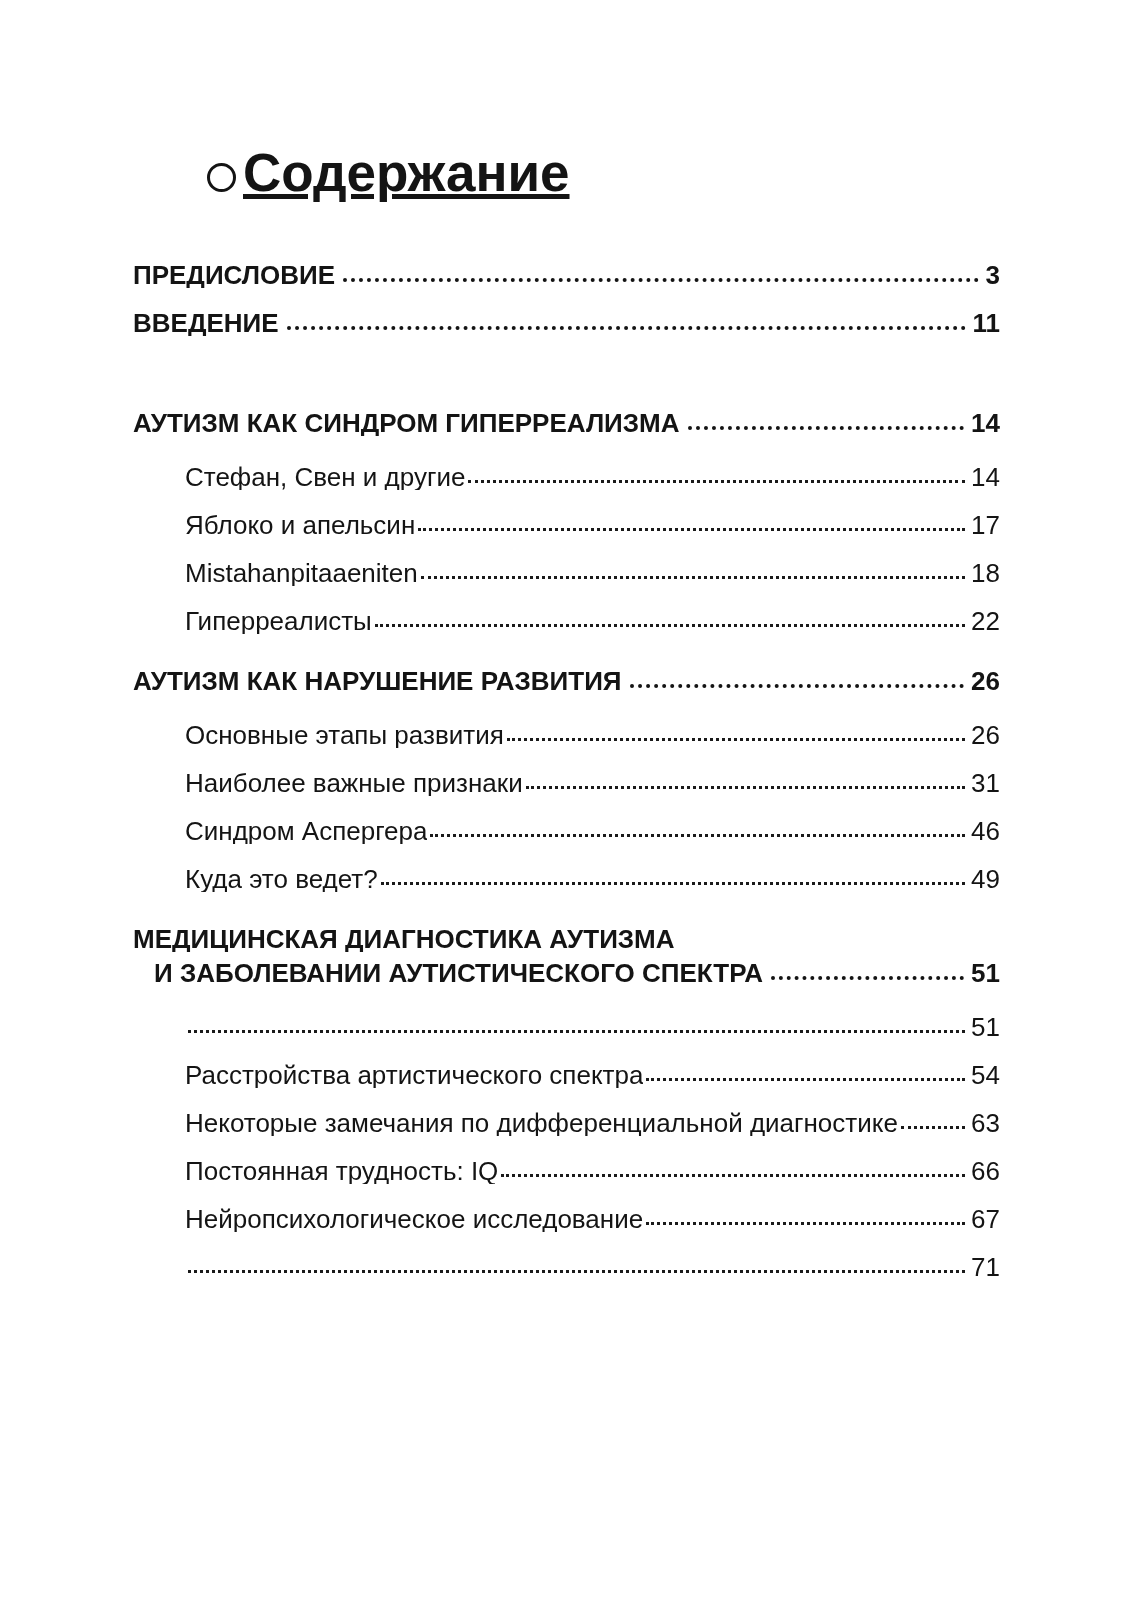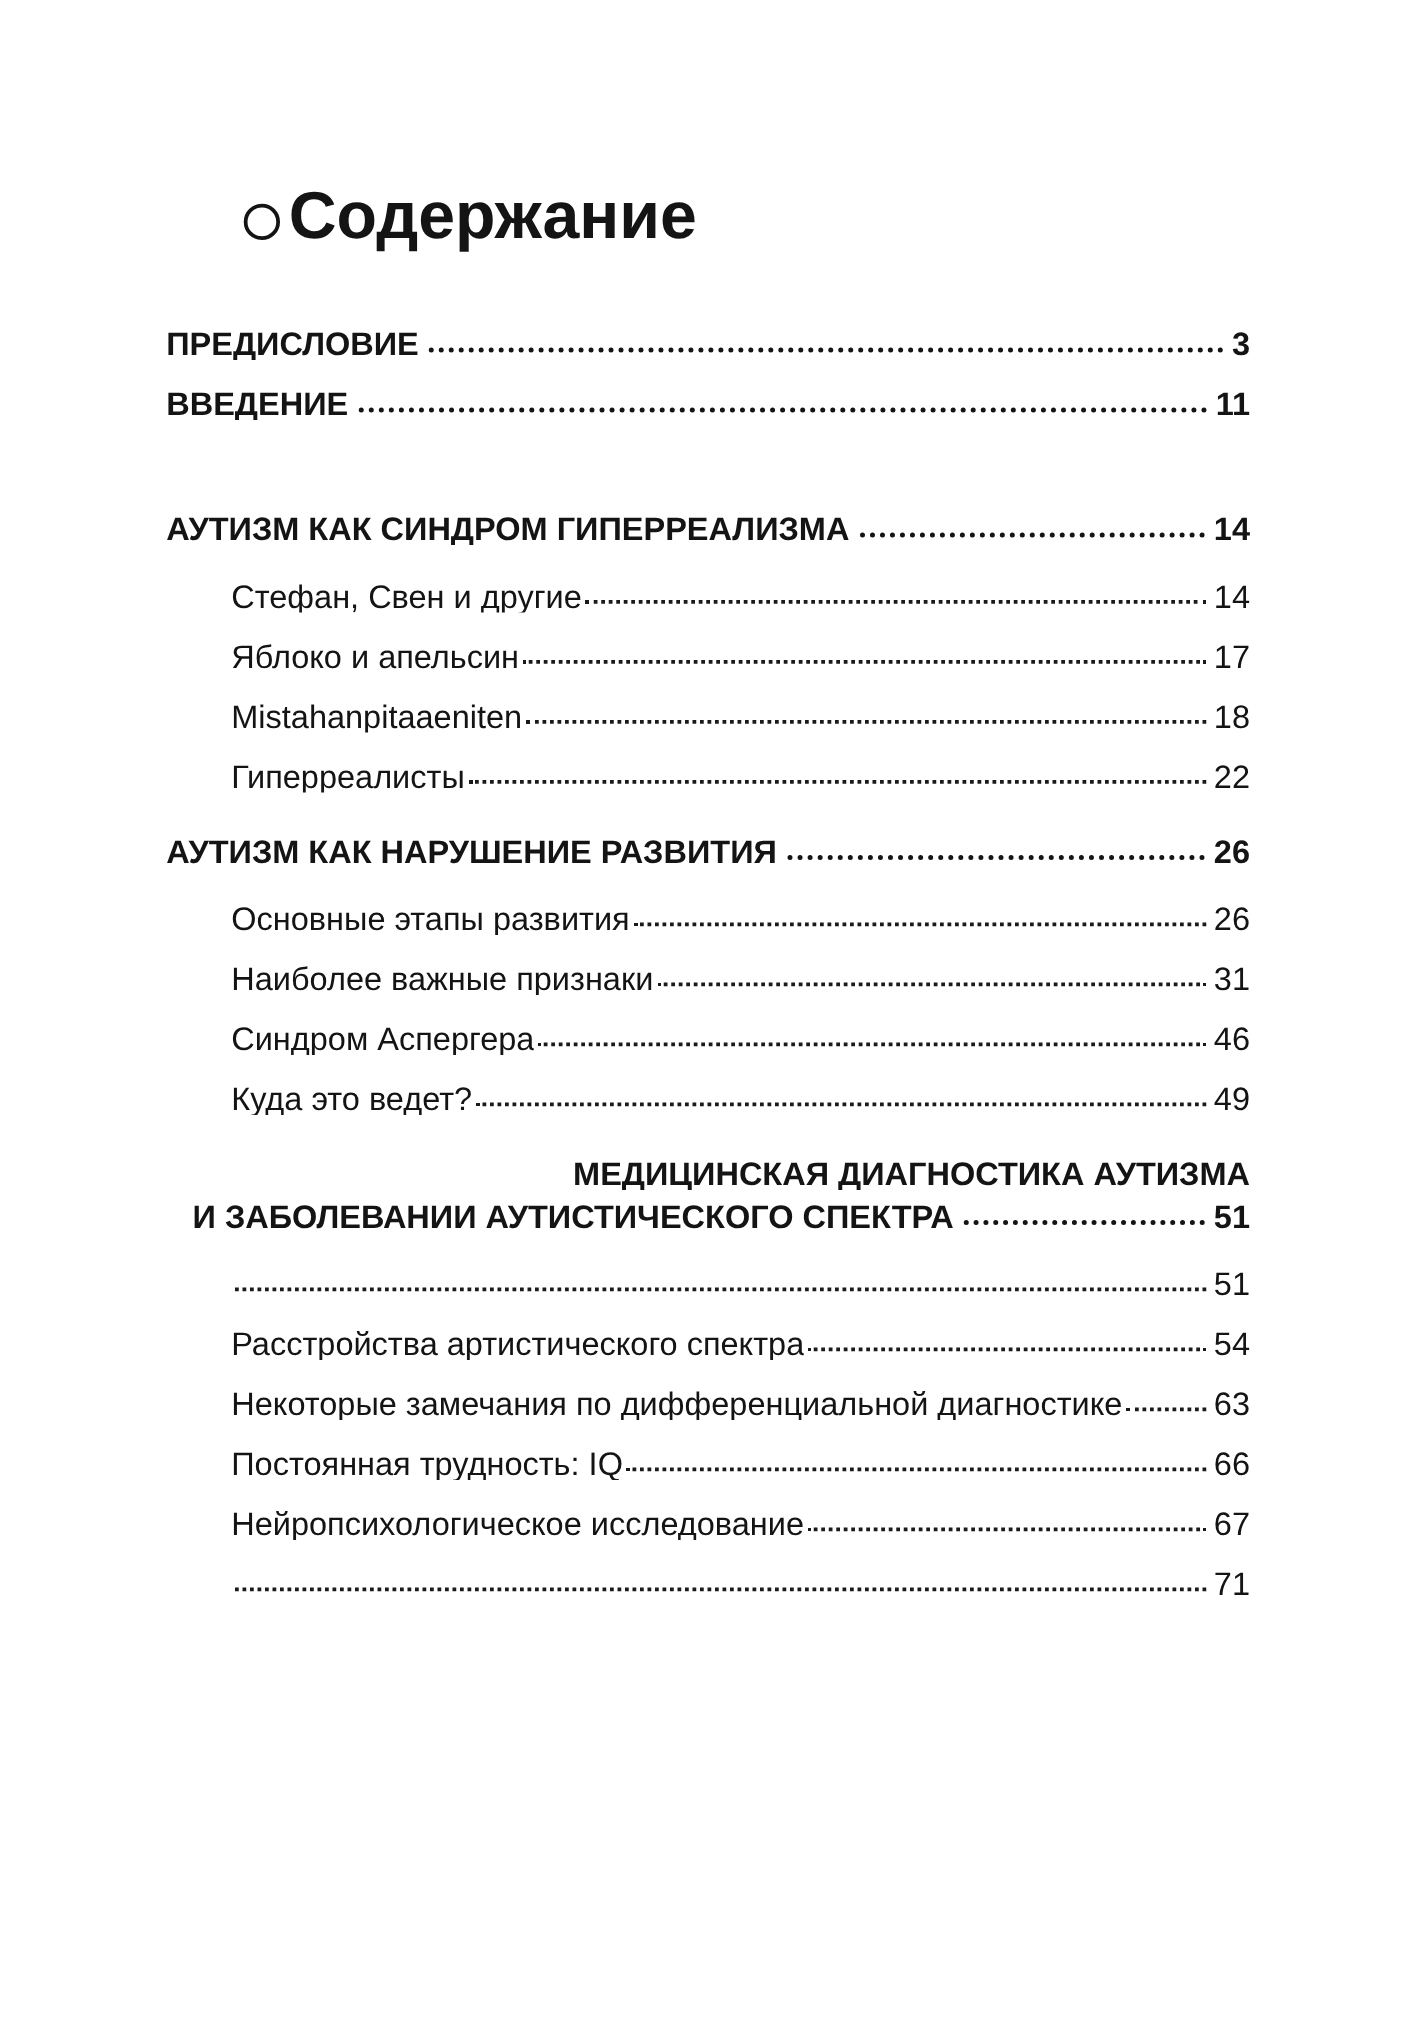--- a/index.html
+++ b/index.html
@@ -11,22 +11,22 @@
   }
   .page {
     position: relative;
     width: 1142px; height: 1615px;
     background: #ffffff;
     overflow: hidden;
   }
 
   
   .title-row {
-    position: absolute; left: 195px; top: 146px;
-    display: flex; align-items: flex-start;
+    position: absolute; left: 207px; top: 146px;
+    display: flex; align-items: flex-start; text-decoration: underline;
   }
   .bullet {
     width: 23px; height: 23px;
     border: 3px solid #141414; border-radius: 50%;
     margin-top: 17px; margin-right: 7px;
     flex: 0 0 auto;
     background: transparent;
   }
   .title-text {
     font-size: 53px; font-weight: bold; line-height: 1;
@@ -58,21 +58,21 @@
     margin: 0 7px 6px 8px;
   }
   .item { padding-left: 52px; }
 
   .new-block { margin-top: 52px; justify-content: flex-end; }
   .item + .chapter { margin-top: 12px; }
   .chapter + .item { margin-top: 6px; }
 
   .two-line { display: block; height: auto; }
   .two-line .line { display: flex; align-items: flex-end; }
-  .two-line .line1 { height: 48px; justify-content: flex-end; }
+  .two-line .line1 { height: 48px; }
   .two-line .line2 { height: 34px; padding-left: 21px; }
 </style>
 </head>
 <body>
 
 <div class="page">
   <div class="title-row">
     <span class="bullet"></span>
     <span class="title-text">Содержание</span>
   </div>

